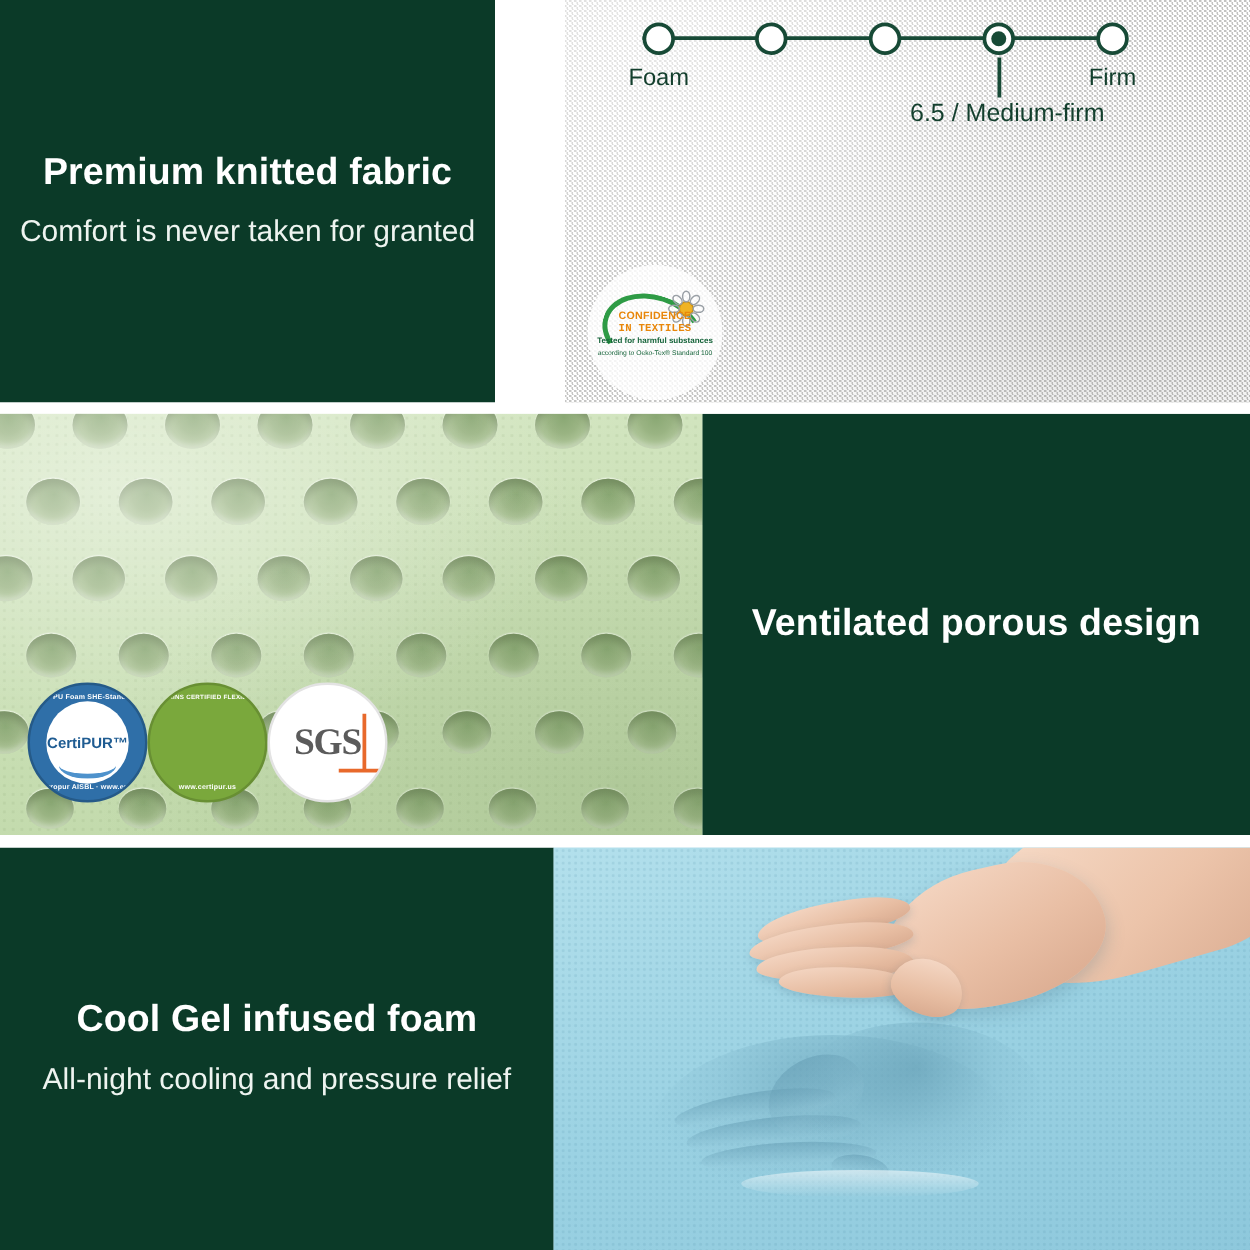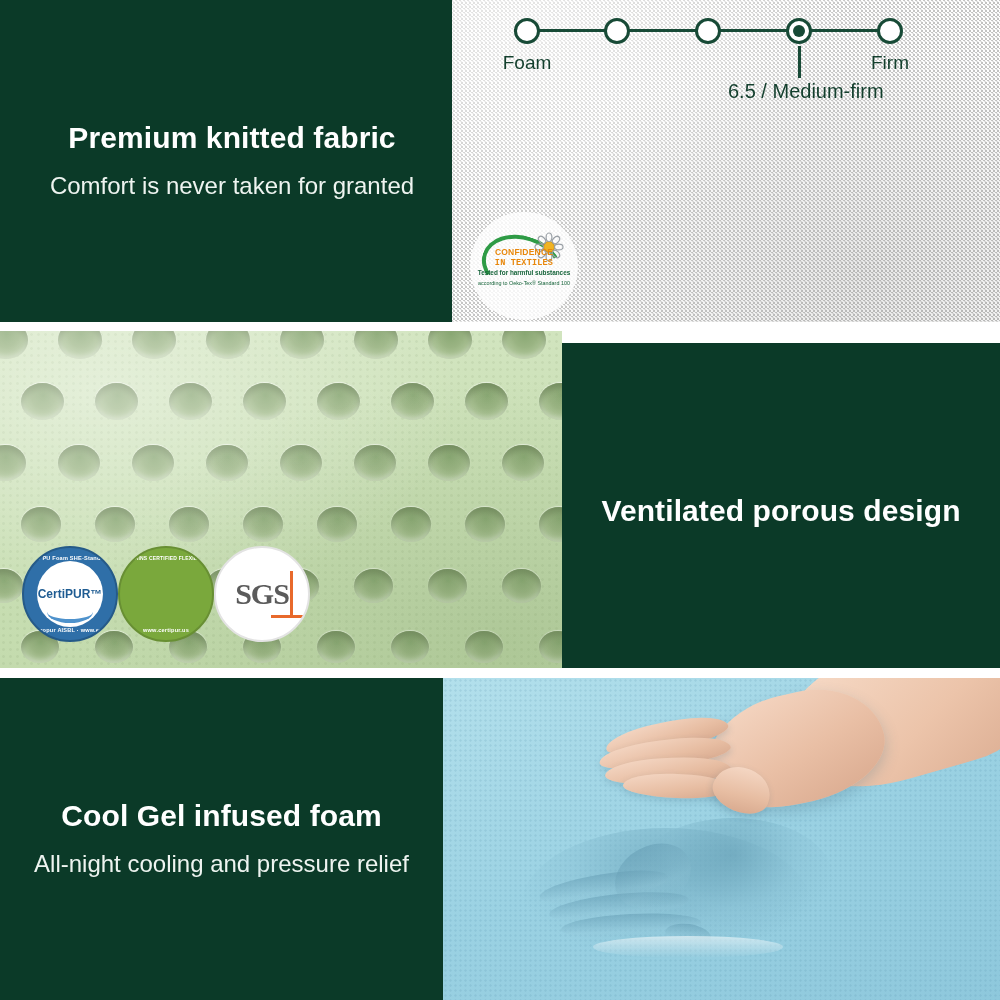--- a/index.html
+++ b/index.html
@@ -192,21 +192,21 @@
     box-shadow:0 3px 7px rgba(70,110,130,.22);
   }
 </style>
 </head>
 <body>
 
 <div class="sheet">
 
   <div class="row" id="row-fabric">
 
-    <div class="panel copy" style="left:0;width:464px;">
+    <div class="panel copy" style="left:0;width:396px;">
       <div class="headline">Premium knitted fabric</div>
       <div class="sub">Comfort is never taken for granted</div>
     </div>
 
     <div class="panel fabric" style="left:452px;width:548px;">
 
       <div class="firmness">
         <div class="fm-track" style="left:62px;top:29px;width:380px;"></div>
 
         <div class="fm-node" style="left:62px;top:18px;"></div>
@@ -324,21 +324,21 @@
           <div class="sgs-mark">
             <span class="sgs-text">SGS</span>
             <span class="sgs-bar-v"></span>
             <span class="sgs-bar-h"></span>
           </div>
         </div>
 
       </div>
     </div>
 
-    <div class="panel copy" style="left:562px;width:438px;margin-top:12px;">
+    <div class="panel copy" style="left:562px;width:438px;">
       <div class="headline">Ventilated porous design</div>
     </div>
   </div>
 
   <div class="row" id="row-gel">
 
     <div class="panel copy" style="left:0;width:443px;">
       <div class="headline">Cool Gel infused foam</div>
       <div class="sub">All-night cooling and pressure relief</div>
     </div>

